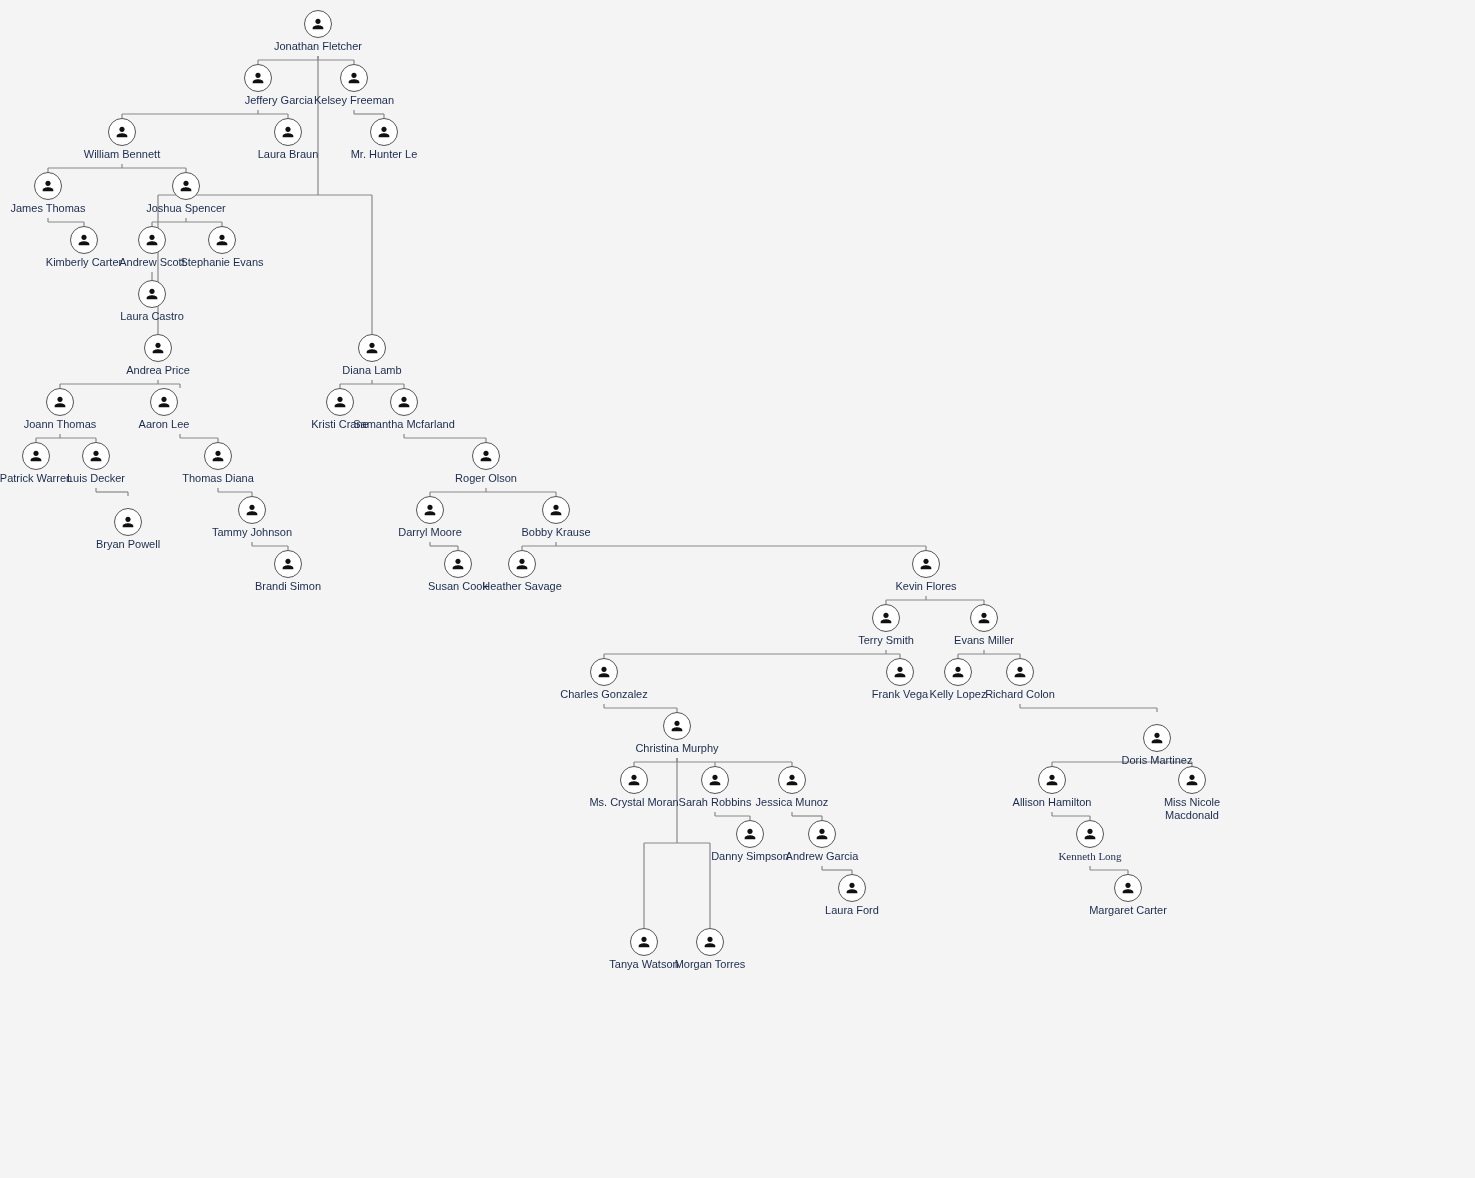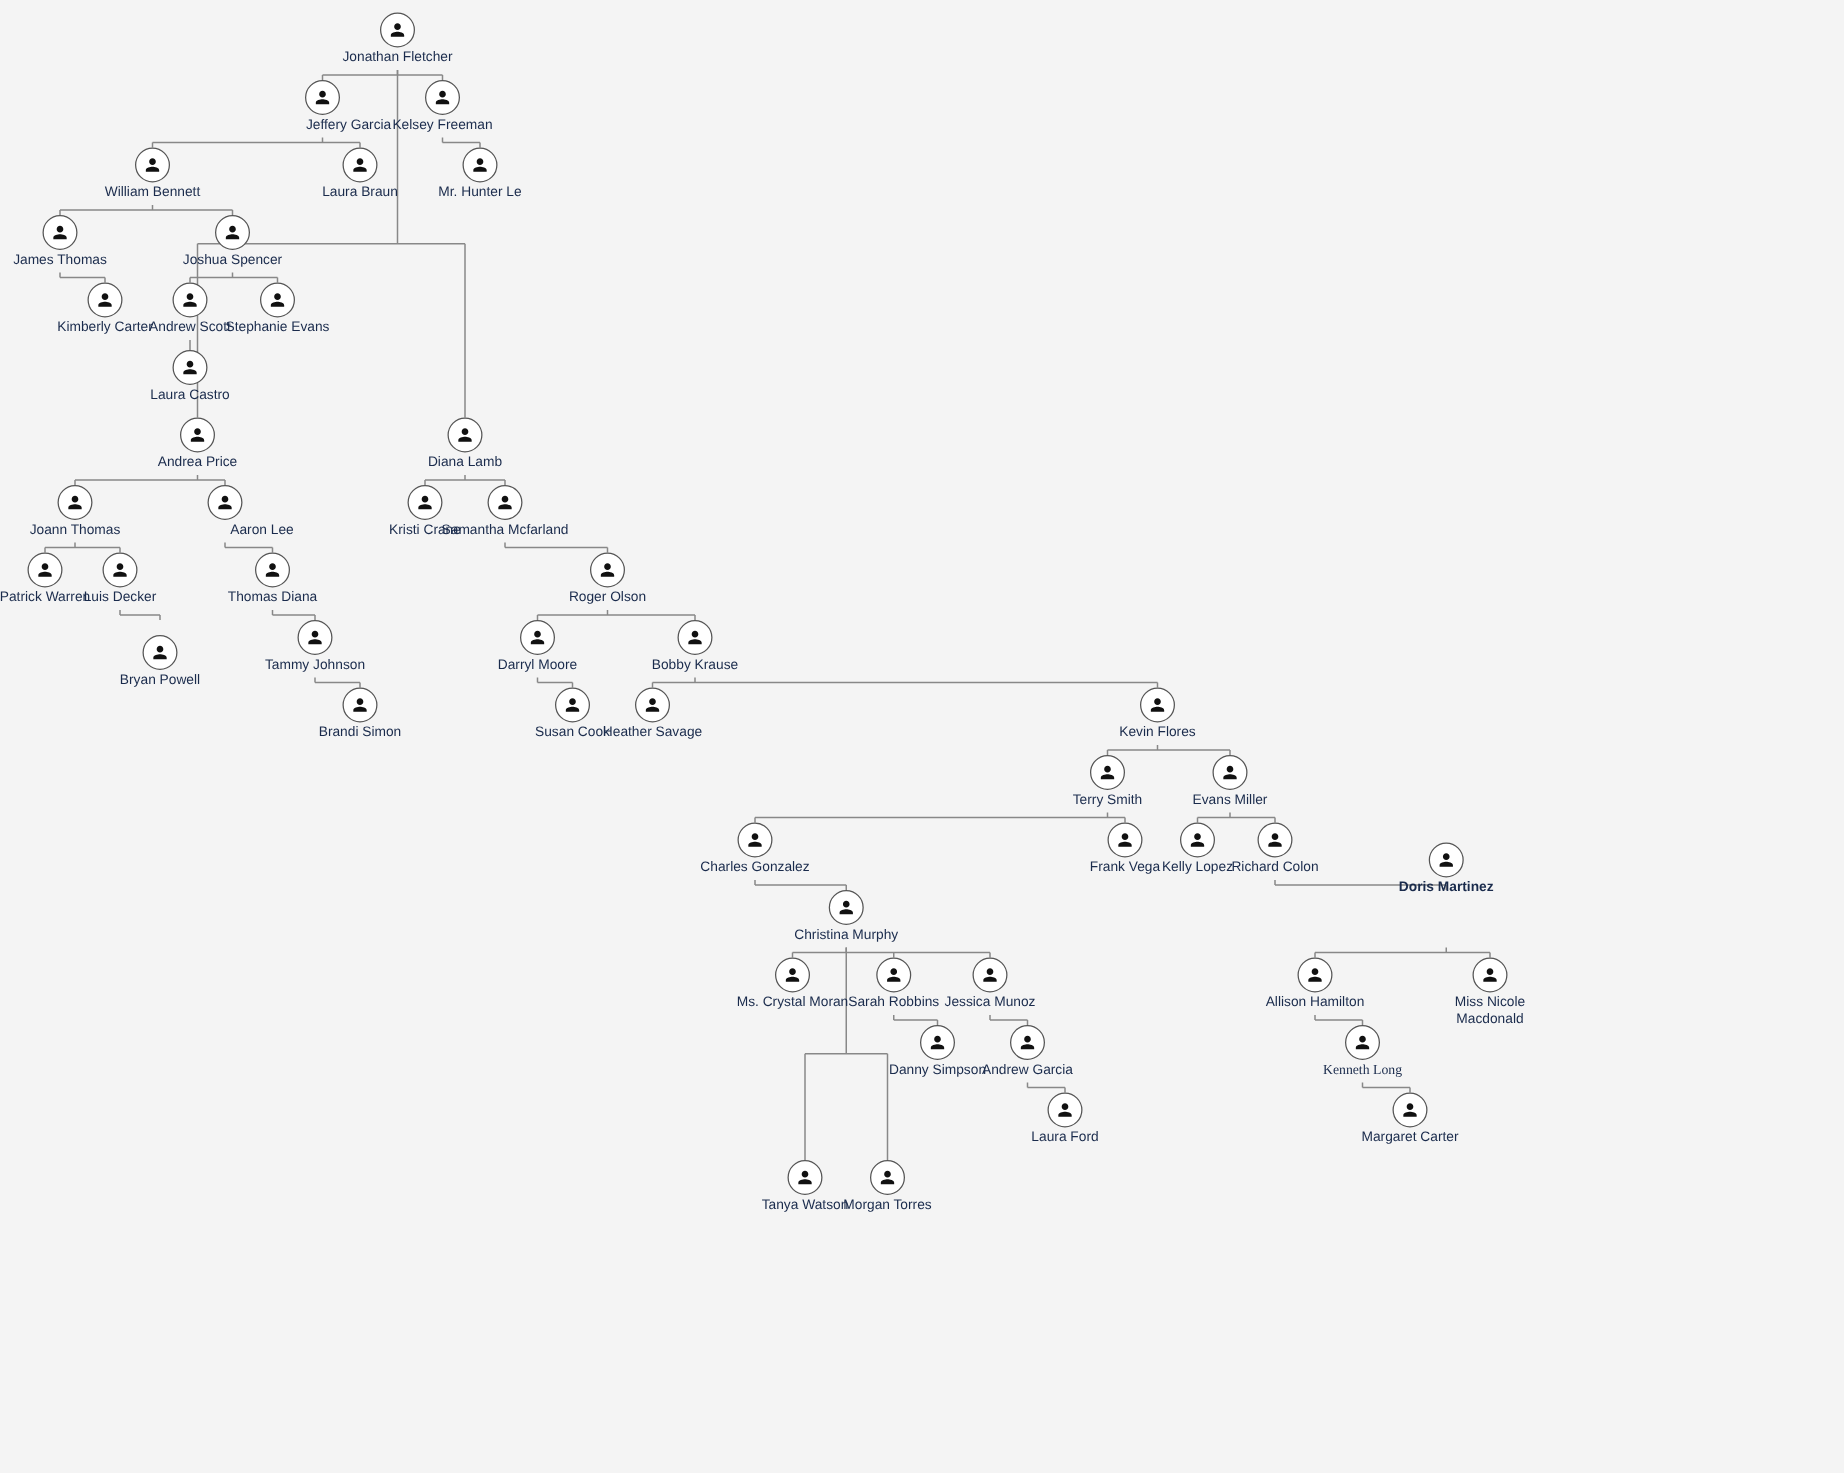--- a/index.html
+++ b/index.html
@@ -294,21 +294,21 @@
         <div class="label">Diana Lamb</div>
       </div>
       <div class="node" style="left: 60px; top: 388px;">
         <div class="avatar">
           <svg viewBox="0 0 24 24">
             <path d="M12 12c2.2 0 4-1.8 4-4s-1.8-4-4-4-4 1.8-4 4 1.8 4 4 4zm0 2c-2.7 0-8 1.3-8 4v2h16v-2c0-2.7-5.3-4-8-4z"></path>
           </svg>
         </div>
         <div class="label">Joann Thomas</div>
       </div>
-      <div class="node" style="left: 180px; top: 388px; text-align: right;">
+      <div class="node" style="left: 164px; top: 388px;">
         <div class="avatar">
           <svg viewBox="0 0 24 24">
             <path d="M12 12c2.2 0 4-1.8 4-4s-1.8-4-4-4-4 1.8-4 4 1.8 4 4 4zm0 2c-2.7 0-8 1.3-8 4v2h16v-2c0-2.7-5.3-4-8-4z"></path>
           </svg>
         </div>
         <div class="label">Aaron Lee</div>
       </div>
       <div class="node" style="left: 340px; top: 388px;">
         <div class="avatar">
           <svg viewBox="0 0 24 24">
@@ -470,21 +470,21 @@
         <div class="label">Richard Colon</div>
       </div>
       <div class="node" style="left: 677px; top: 712px;">
         <div class="avatar">
           <svg viewBox="0 0 24 24">
             <path d="M12 12c2.2 0 4-1.8 4-4s-1.8-4-4-4-4 1.8-4 4 1.8 4 4 4zm0 2c-2.7 0-8 1.3-8 4v2h16v-2c0-2.7-5.3-4-8-4z"></path>
           </svg>
         </div>
         <div class="label">Christina Murphy</div>
       </div>
-      <div class="node" style="left: 1157px; top: 674px; font-weight: bold;">
+      <div class="node" style="left: 1157px; top: 724px;">
         <div class="avatar">
           <svg viewBox="0 0 24 24">
             <path d="M12 12c2.2 0 4-1.8 4-4s-1.8-4-4-4-4 1.8-4 4 1.8 4 4 4zm0 2c-2.7 0-8 1.3-8 4v2h16v-2c0-2.7-5.3-4-8-4z"></path>
           </svg>
         </div>
         <div class="label">Doris Martinez</div>
       </div>
       <div class="node" style="left: 634px; top: 766px;">
         <div class="avatar">
           <svg viewBox="0 0 24 24">

